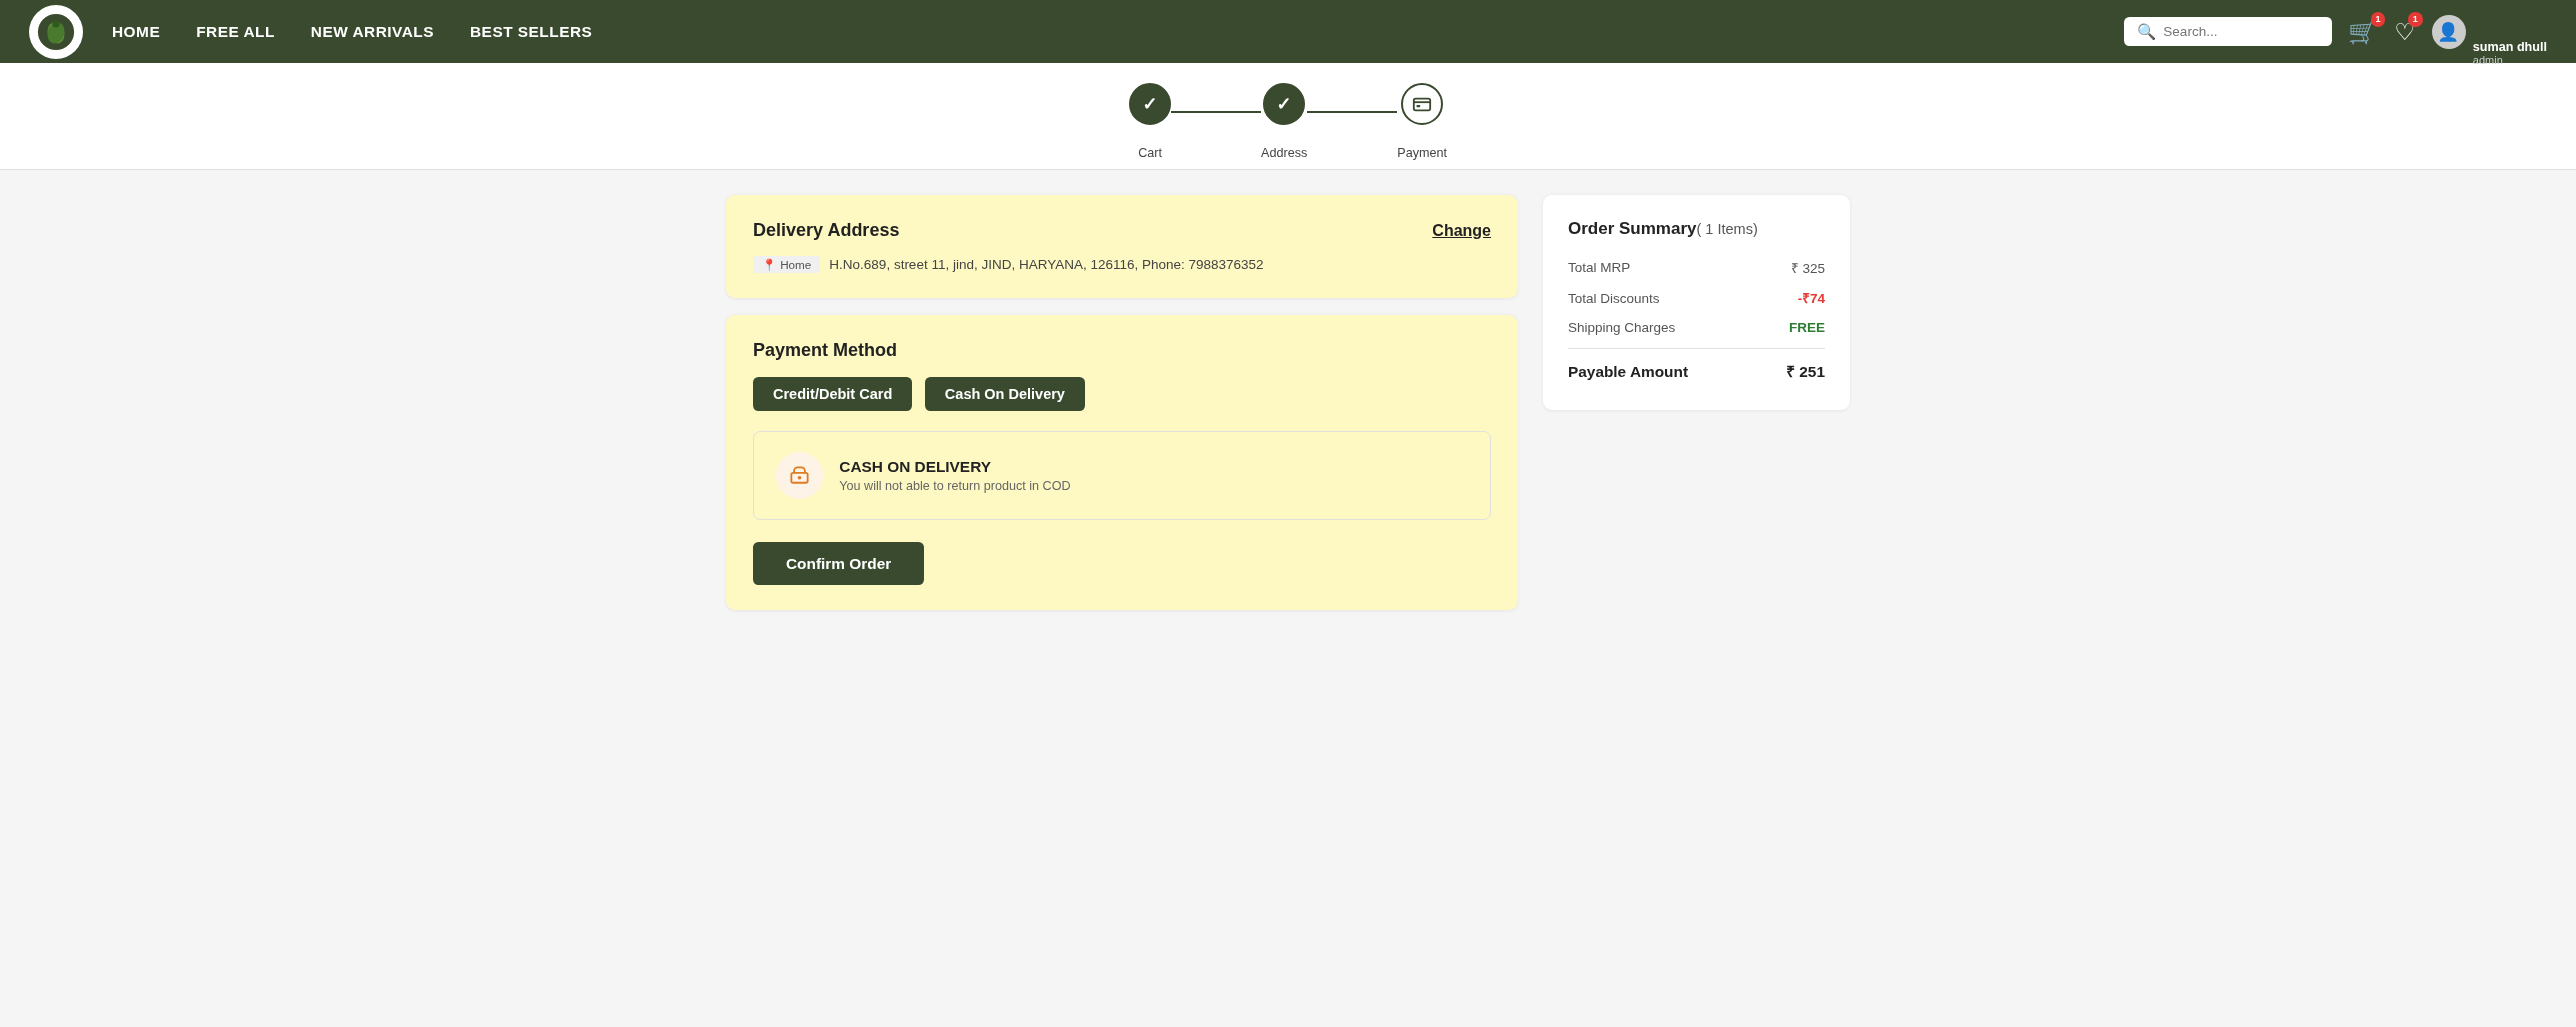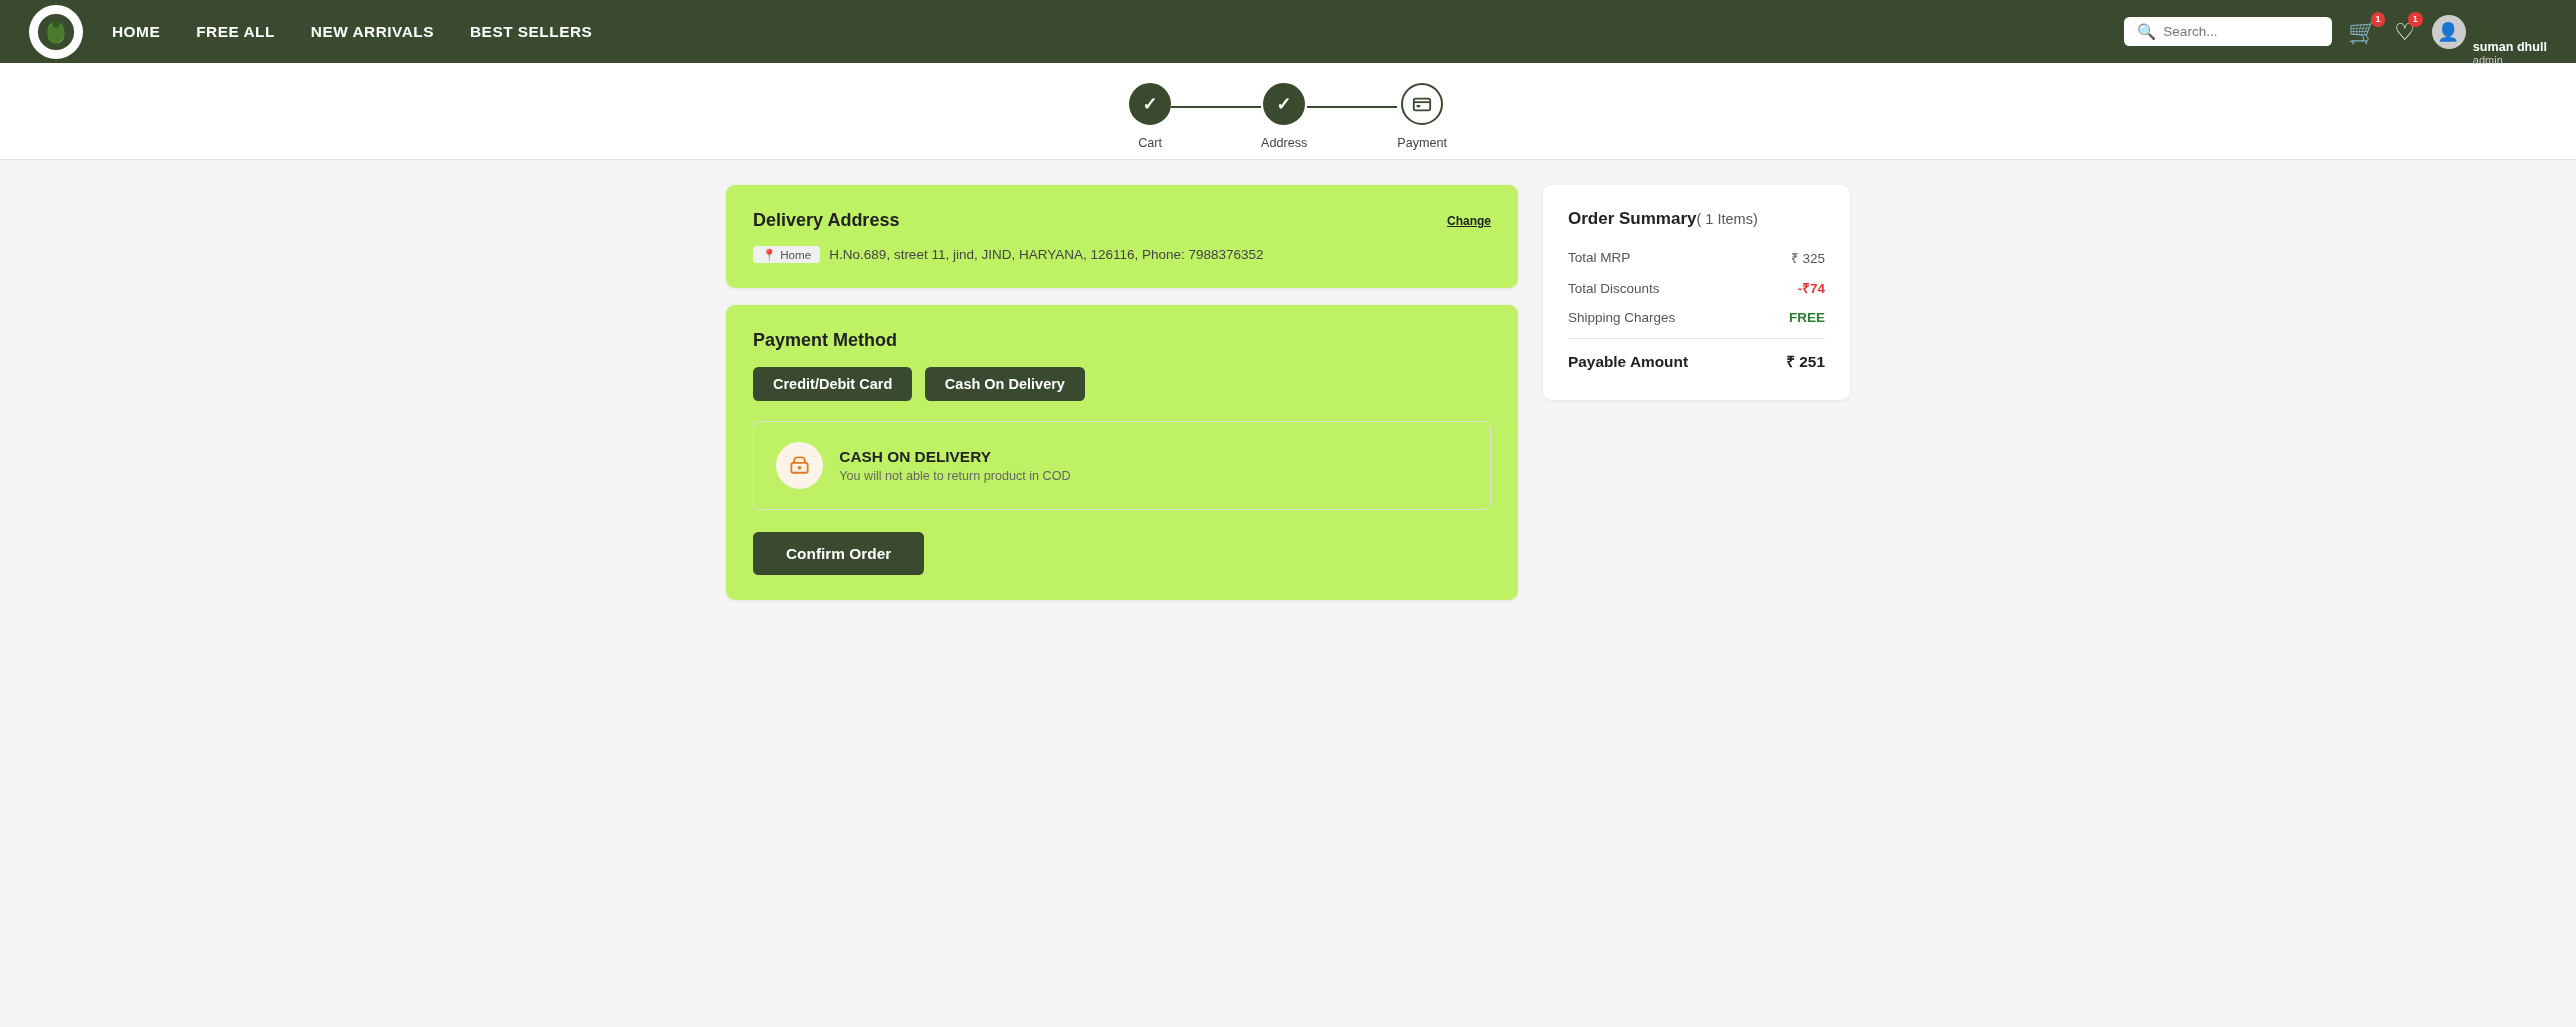--- a/index.html
+++ b/index.html
@@ -138,21 +138,21 @@
       border: 2.7px solid #3a4a2e;
     }
     .step-circle.active {
       background: #fff;
       color: #3a4a2e;
       border: 2.7px solid #3a4a2e;
     }
     .step-label {
       font-size: 12.6px;
       color: #444;
-      margin-top: 6px;
+      margin-top: 16px;
     }
     .step-line {
       width: 90px;
       height: 1.8px;
       background: #3a4a2e;
       margin-bottom: 20px;
     }
 
     
     .main-content {
@@ -166,42 +166,42 @@
 
     
     .left-panel {
       flex: 1;
       display: flex;
       flex-direction: column;
       gap: 16.3px;
     }
 
     .card {
-      background: #bef264;
+      background: #fef9c3;
       border-radius: 9px;
       padding: 25px 27px;
       box-shadow: 0 0.9px 3.6px rgba(0,0,0,0.07);
     }
 
     .delivery-header {
       display: flex;
       justify-content: space-between;
       align-items: center;
       margin-bottom: 14.5px;
     }
     .delivery-title {
       font-size: 18px;
       font-weight: 700;
       color: #222;
     }
     .change-btn {
       background: none;
       border: none;
       color: #222;
-      font-size: 12px;
+      font-size: 16px;
       font-weight: 700;
       cursor: pointer;
       text-decoration: underline;
     }
 
     .address-row {
       display: flex;
       align-items: center;
       gap: 9px;
       font-size: 13.5px;

